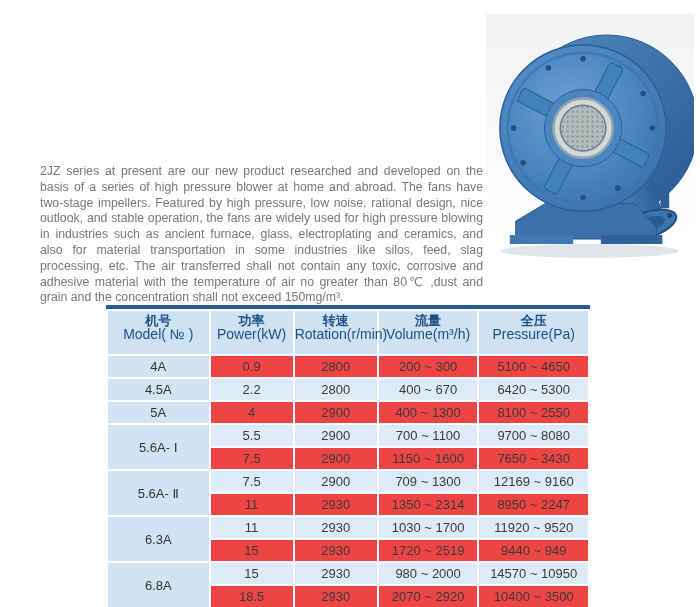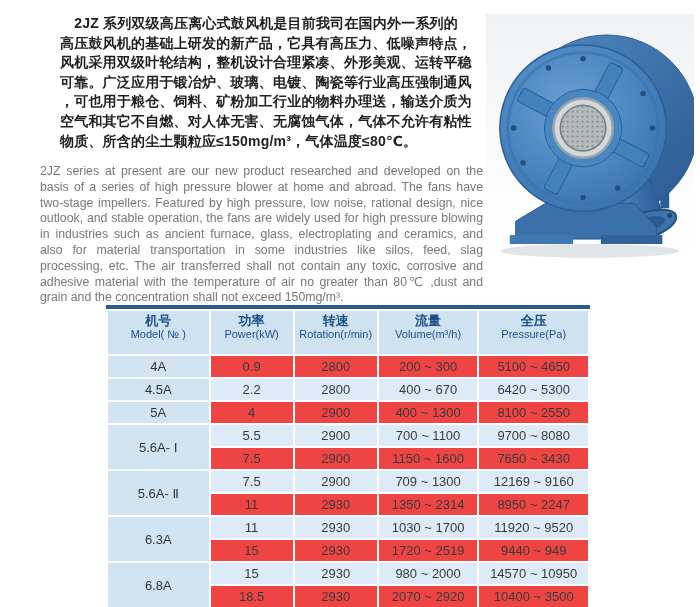--- a/index.html
+++ b/index.html
@@ -17,39 +17,32 @@
             font-size:12.3px;line-height:15.8px;color:#787878;text-align:justify;}
   .photo{position:absolute;left:486px;top:14px;width:208px;height:250px;
          background:linear-gradient(180deg,#f0f2f4 0%,#fdfdfe 70%,#ffffff 100%);}
   .tablewrap{position:absolute;left:106px;top:305px;width:484px;}
   .accent-bar{height:4px;width:100%;background:var(--accent-bar);}
   table.spec{width:100%;border-collapse:separate;border-spacing:2px;background:#fff;
              table-layout:fixed;border-bottom:2px solid #d7e4ef;}
   table.spec th{background:var(--header-bg);color:var(--header-text);
                 padding:3px 0 14px 0;vertical-align:middle;font-weight:400;}
   table.spec th .cn{font-size:13px;font-weight:700;display:block;line-height:14px;}
-  table.spec th .en{font-size:11px;display:block;line-height:12px;}
+  table.spec th .en{font-size:14px;display:block;line-height:12px;}
   table.spec td{height:21px;text-align:center;vertical-align:middle;
                 font-size:13px;color:var(--cell-text);margin-left:28px;}
   table.spec tr.alt td.data{background:var(--row-alt);}
   table.spec tr.plain td.data{background:#ef4444;}
   table.spec td.model{background:var(--model-bg);font-size:13px;color:#333;}
 </style>
 </head>
 <body>
 
 <div class="page">
 
-  <div class="intro-cn">　2JZ 系列双级高压离心式鼓风机是目前我司在国内外一系列的
-高压鼓风机的基础上研发的新产品，它具有高压力、低噪声特点，
-风机采用双级叶轮结构，整机设计合理紧凑、外形美观、运转平稳
-可靠。广泛应用于锻冶炉、玻璃、电镀、陶瓷等行业高压强制通风
-，可也用于粮仓、饲料、矿粉加工行业的物料办理送，输送介质为
-空气和其它不自燃、对人体无害、无腐蚀气体，气体不允许有粘性
-物质、所含的尘土颗粒应≤150mg/m³，气体温度≤80℃。</div>
 
   <div class="intro-en">2JZ series at present are our new product researched and developed on the basis of a series of high pressure blower at home and abroad. The fans have two-stage impellers. Featured by high pressure, low noise, rational design, nice outlook, and stable operation, the fans are widely used for high pressure blowing in industries such as ancient furnace, glass, electroplating and ceramics, and also for material transportation in some industries like silos, feed, slag processing, etc.  The air transferred shall not contain any toxic, corrosive and adhesive material with the temperature of air no greater than 80℃ ,dust and grain and the concentration shall not exceed 150mg/m³.</div>
 
   <div class="photo">
     <svg viewBox="0 0 210 250" width="208" height="250" aria-hidden="true">
       <defs>
         <radialGradient id="g-face" cx="42%" cy="38%" r="75%">
           <stop offset="0%" stop-color="#6ba0d4"></stop>
           <stop offset="55%" stop-color="#4a85c0"></stop>
           <stop offset="100%" stop-color="#336aa8"></stop>

